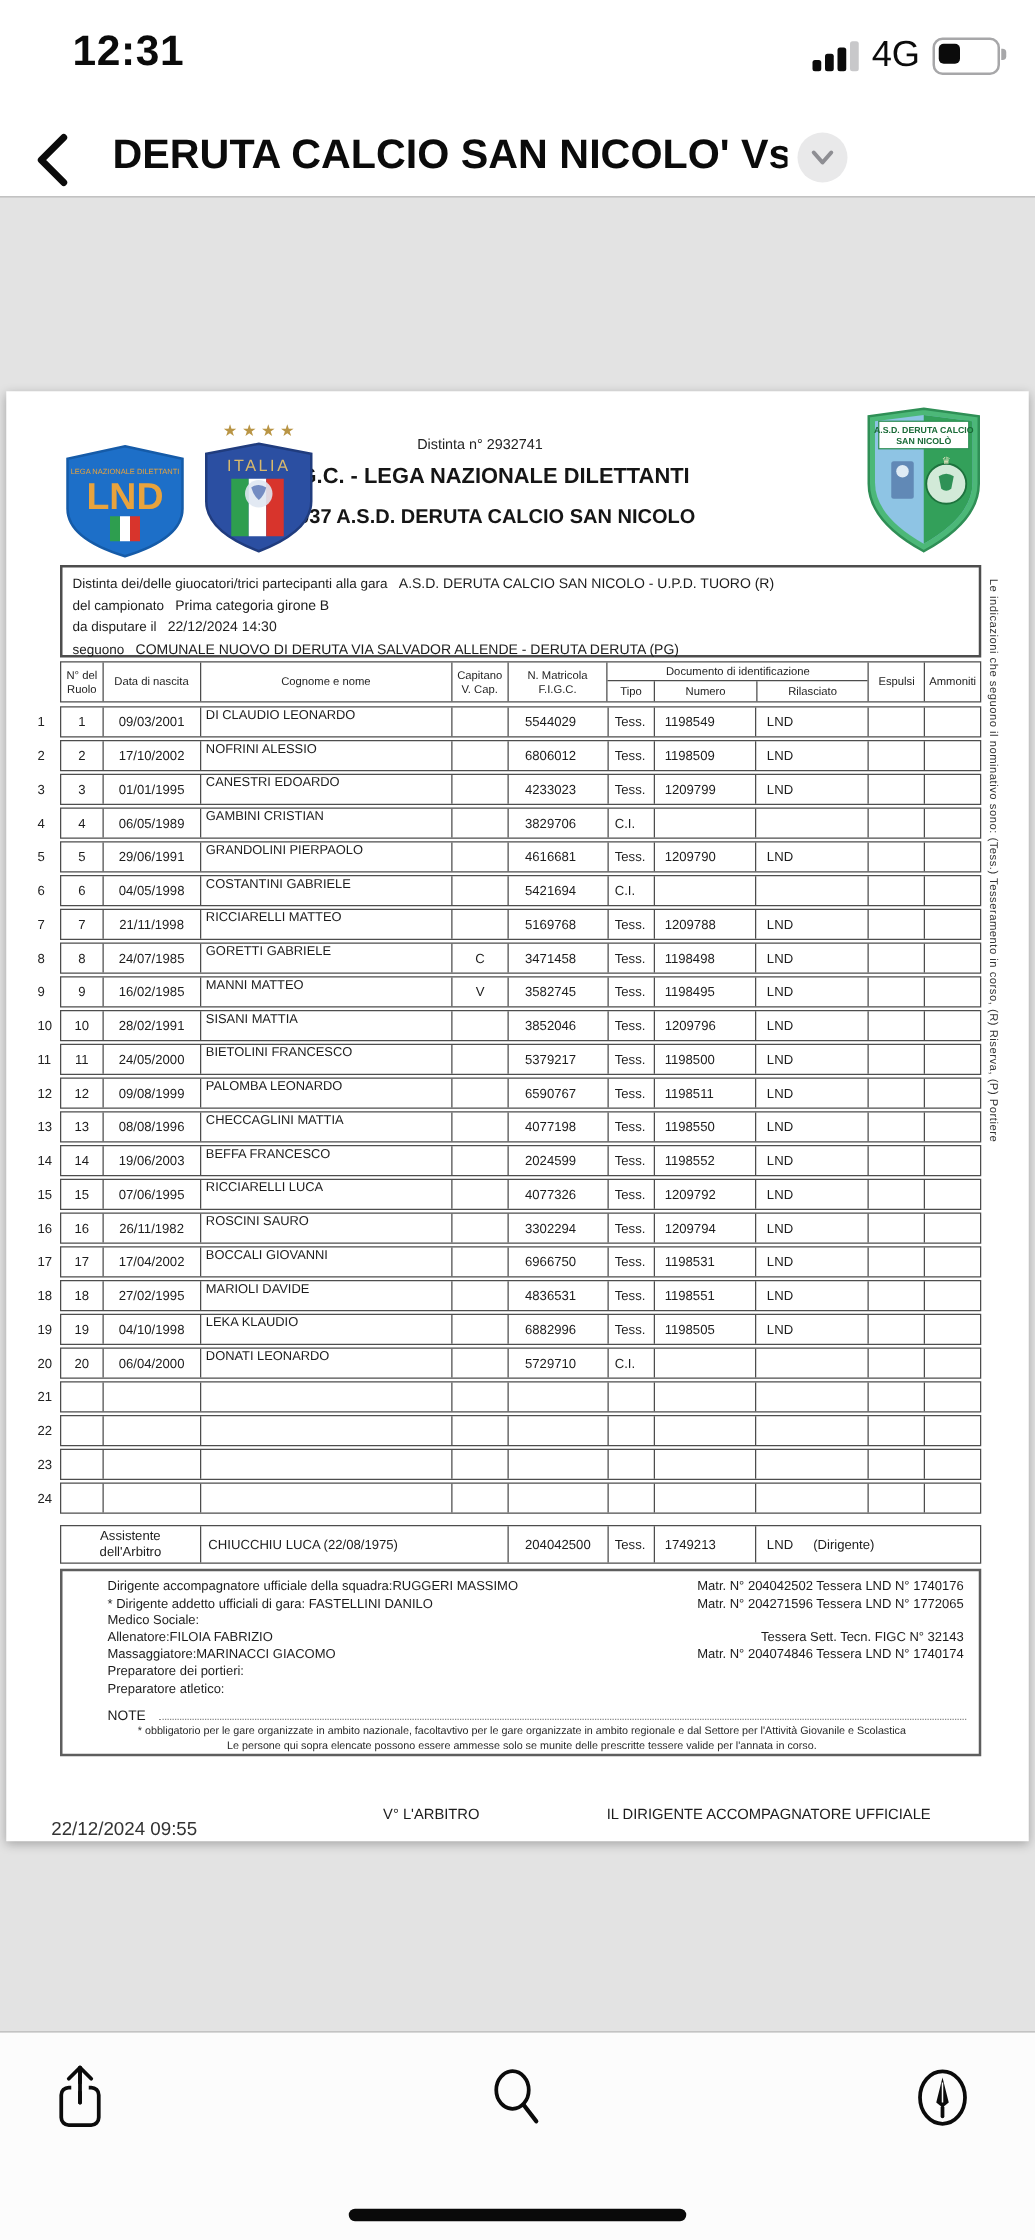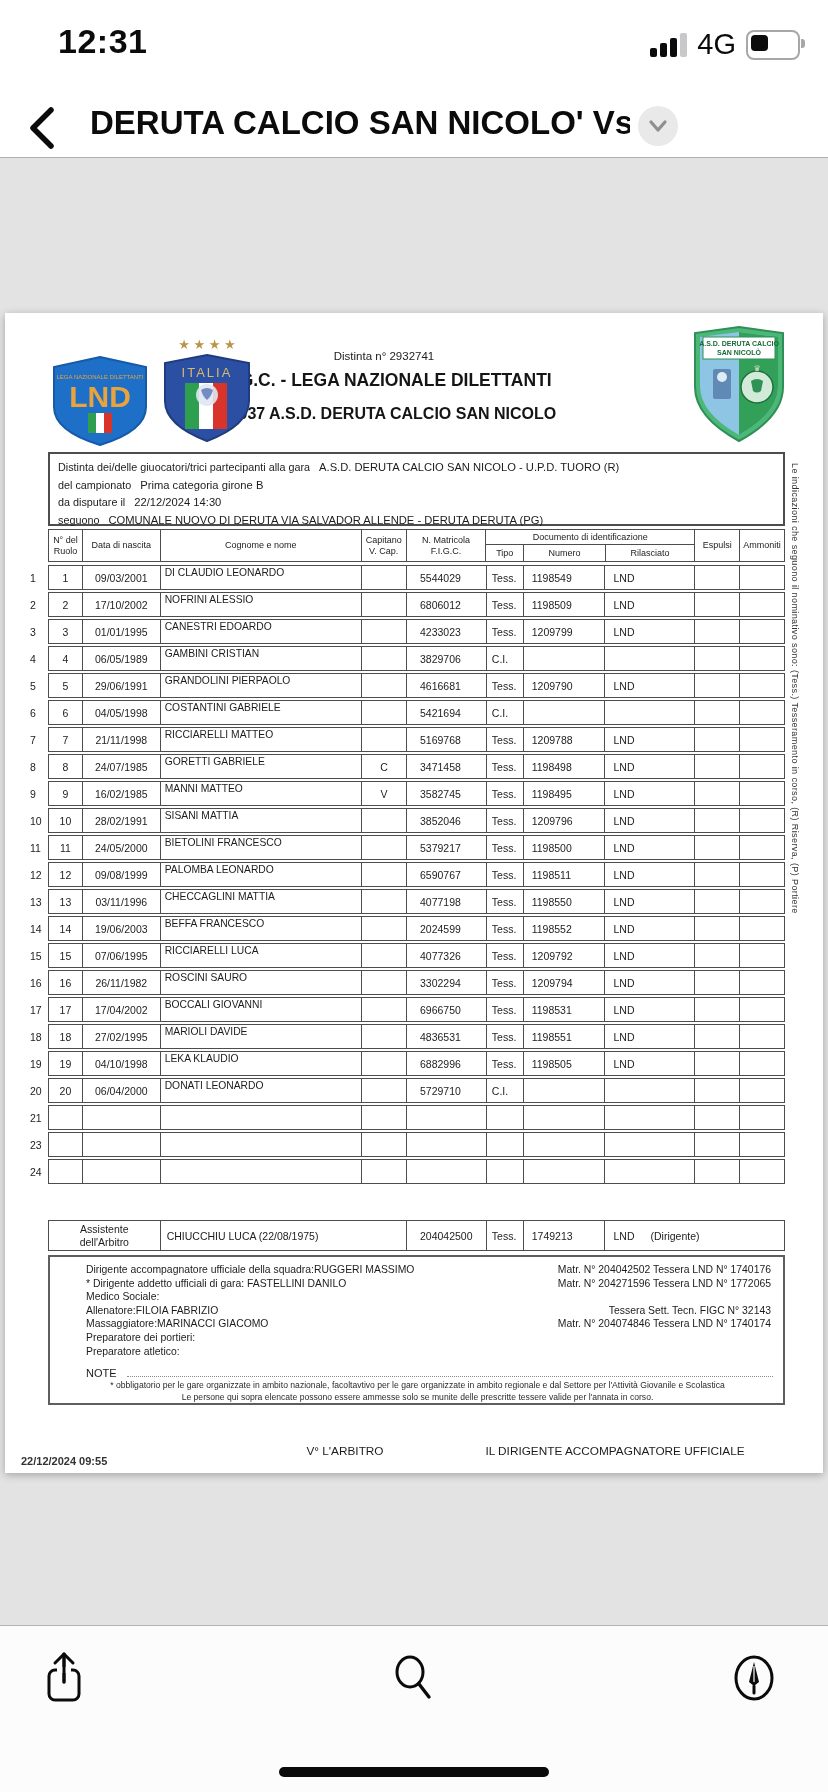--- a/index.html
+++ b/index.html
@@ -76,21 +76,21 @@
   .off-box{left:43px;top:942px;width:737px;height:150px;border:2.5px solid #5e5e5e;padding:6px 8px 2px 36px;}
   .off-line{display:flex;font-size:10.4px;line-height:13.6px;color:#1c1c1c;white-space:nowrap;}
   .off-line .right{margin-left:auto;padding-right:4px;}
   .note-line{display:flex;align-items:baseline;margin-top:9px;font-size:11px;color:#1c1c1c;}
   .note-lead{flex:1;border-bottom:1.5px dotted #8a8a8a;margin:0 2px 3px 10px;height:1px;}
   .foot-note{text-align:center;font-size:8.6px;color:#2a2a2a;line-height:11.5px;margin-left:-26px;}
   
   .decl{left:36px;top:1098px;width:748px;font-size:10.4px;line-height:13.5px;color:#262626;}
   .sign-left{left:230px;top:1131px;width:220px;text-align:center;font-size:11.8px;color:#1c1c1c;}
   .sign-right{left:420px;top:1131px;width:380px;text-align:center;font-size:11.8px;color:#1c1c1c;}
-  .tstamp{left:16px;top:1142px;font-size:11px;color:#333;font-weight:bold;}
+  .tstamp{left:36px;top:1142px;font-size:15px;color:#333;}
   
   .toolbar{position:absolute;top:1625px;left:0;width:828px;height:167px;background:#fcfcfc;border-top:1px solid #b3b3b3;z-index:30;}
   .tb-btn{position:absolute;top:24px;width:56px;height:56px;display:flex;align-items:center;justify-content:center;}
   .tb-share{left:36px;}
   .tb-search{left:386px;}
   .tb-markup{left:726px;}
   .home-indicator{position:absolute;left:279px;top:1767px;width:270px;height:10px;border-radius:5px;background:#0a0a0a;z-index:40;}
 </style>
 </head>
 <body>
@@ -394,21 +394,21 @@
           <div class="cell c-num" style="width:82px">1198511</div>
           <div class="cell c-ril" style="width:90px">LND</div>
           <div class="cell" style="width:45px"></div>
           <div class="cell" style="width:45px"></div>
         </div>
       </div>
       <div class="trow">
         <div class="outer-num">13</div>
         <div class="rowbox">
           <div class="cell c-ruolo" style="width:33px">13</div>
-          <div class="cell c-nasc" style="width:78px">03/11/1996</div>
+          <div class="cell c-nasc" style="width:78px">08/08/1996</div>
           <div class="cell c-nome" style="width:202px">CHECCAGLINI MATTIA</div>
           <div class="cell c-cap" style="width:45px"></div>
           <div class="cell c-matr" style="width:80px">4077198</div>
           <div class="cell c-tipo" style="width:37px">Tess.</div>
           <div class="cell c-num" style="width:82px">1198550</div>
           <div class="cell c-ril" style="width:90px">LND</div>
           <div class="cell" style="width:45px"></div>
           <div class="cell" style="width:45px"></div>
         </div>
       </div>
@@ -512,20 +512,35 @@
           <div class="cell c-matr" style="width:80px">5729710</div>
           <div class="cell c-tipo" style="width:37px">C.I.</div>
           <div class="cell c-num" style="width:82px"></div>
           <div class="cell c-ril" style="width:90px"></div>
           <div class="cell" style="width:45px"></div>
           <div class="cell" style="width:45px"></div>
         </div>
       </div>
       <div class="trow">
         <div class="outer-num">21</div>
+        <div class="rowbox">
+          <div class="cell c-ruolo" style="width:33px"></div>
+          <div class="cell c-nasc" style="width:78px"></div>
+          <div class="cell c-nome" style="width:202px"></div>
+          <div class="cell c-cap" style="width:45px"></div>
+          <div class="cell c-matr" style="width:80px"></div>
+          <div class="cell c-tipo" style="width:37px"></div>
+          <div class="cell c-num" style="width:82px"></div>
+          <div class="cell c-ril" style="width:90px"></div>
+          <div class="cell" style="width:45px"></div>
+          <div class="cell" style="width:45px"></div>
+        </div>
+      </div>
+      <div class="trow">
+        <div class="outer-num">22</div>
         <div class="rowbox">
           <div class="cell c-ruolo" style="width:33px"></div>
           <div class="cell c-nasc" style="width:78px"></div>
           <div class="cell c-nome" style="width:202px"></div>
           <div class="cell c-cap" style="width:45px"></div>
           <div class="cell c-matr" style="width:80px"></div>
           <div class="cell c-tipo" style="width:37px"></div>
           <div class="cell c-num" style="width:82px"></div>
           <div class="cell c-ril" style="width:90px"></div>
           <div class="cell" style="width:45px"></div>

